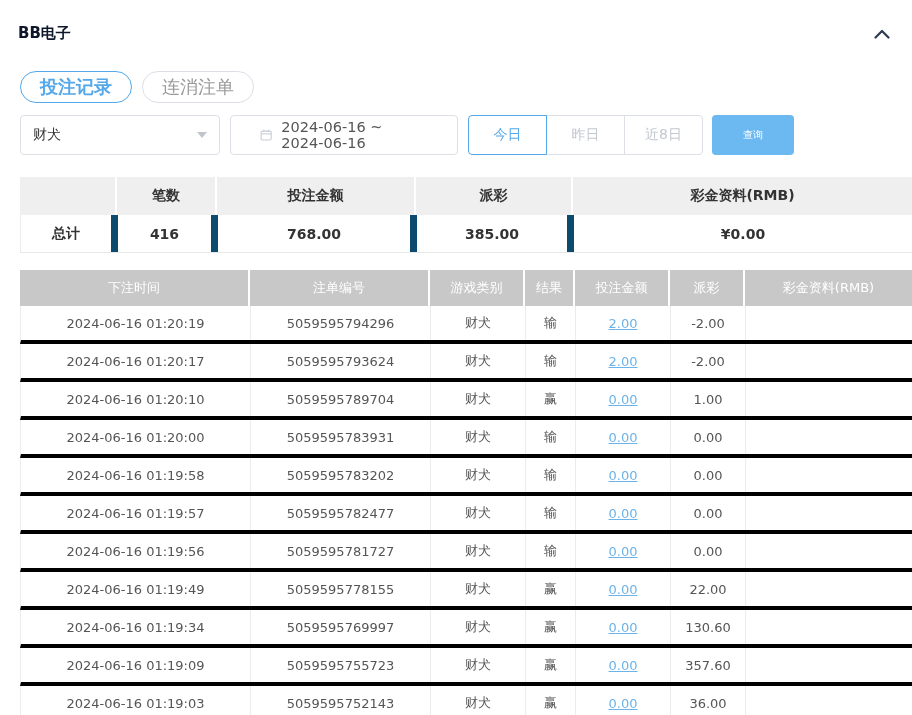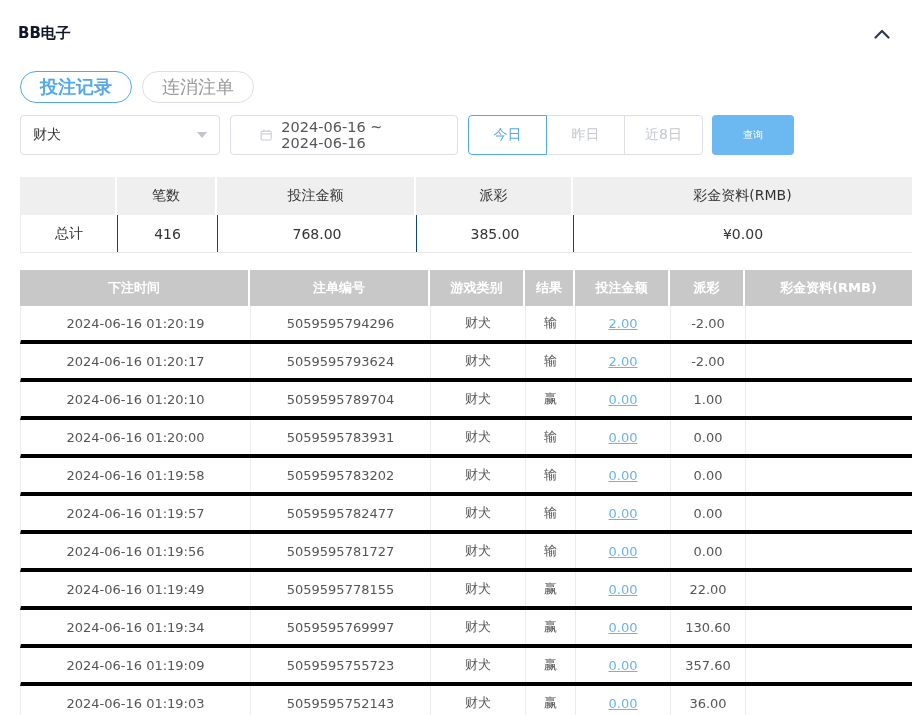--- a/index.html
+++ b/index.html
@@ -35,33 +35,33 @@
   .quick-btn:last-child { border-radius:0 4px 4px 0; }
   .quick-btn.active { border-color:#54a8ea; color:#54a8ea; position:relative; z-index:2; }
   .search-btn { margin-left:9px; width:82px; height:40px; background:#6cb9f2; color:#fff; border:none;
                 border-radius:4px; font-size:10px; display:flex; align-items:center; justify-content:center;
                 cursor:pointer; font-family:inherit; }
 
   
   .cell { display:flex; align-items:center; justify-content:center; }
 
   
-  .sum-table { margin:22px 0 16px 20px; width:892px; }
+  .sum-table { margin:22px 0 16px 20px; width:892px;font-weight:bold; }
   .sum-head { display:flex; height:38px; }
   .sum-head .cell { background:#efefef; border-right:2px solid #fff; font-size:14px; color:#333; }
   .sum-head .cell:last-child { border-right:none; }
   .sum-row { display:flex; height:38px; border-bottom:1px solid #e8e8e8; border-left:1px solid #ececec; }
-  .sum-row .cell { border-right:1px solid #0c4a6e; font-size:14px; color:#333; background:#fff; }
+  .sum-row .cell { border-right:7px solid #0c4a6e; font-size:14px; color:#333; background:#fff; }
   .sum-row .cell:last-child { border-right:none; }
   .sc0{width:97px} .sc1{width:100px} .sc2{width:199px} .sc3{width:157px} .sc4{flex:1}
 
   
   .rec-table { margin:17px 0 0 20px; width:892px; }
   .rec-head { display:flex; height:36px; }
-  .rec-head .cell { background:#c8c8c8; border-right:2px solid #fff; font-size:13px; font-weight:bold; color:#fff; }
+  .rec-head .cell { background:#c8c8c8; border-right:2px solid #fff; font-size:13px; font-weight:normal; color:#fff; }
   .rec-head .cell:last-child { border-right:none; }
   .rrow { display:flex; height:38px; border-bottom:4px solid #000000; border-left:1px solid #ececec; background:#fff; }
   .rrow .cell { border-right:1px solid #ececec; font-size:13px; color:#555; }
   .rrow .cell:last-child { border-right:none; }
   .rc0{width:230px} .rc1{width:180px} .rc2{width:95px} .rc3{width:50px} .rc4{width:95px} .rc5{width:75px} .rc6{flex:1}
   .betlink { color:#6cb3ea; text-decoration:underline; cursor:pointer; }
   .neg { color:#e25d5d; }
 </style>
 </head>
 <body>

